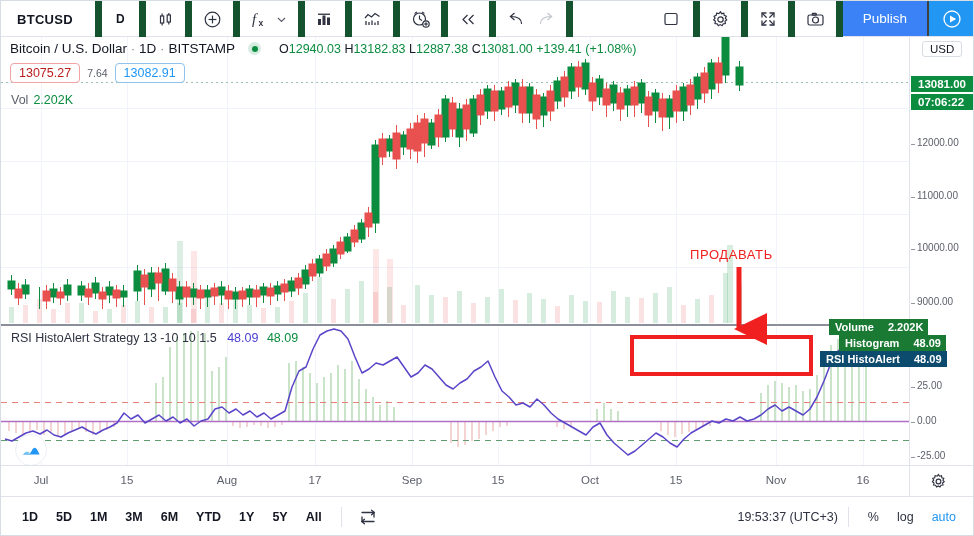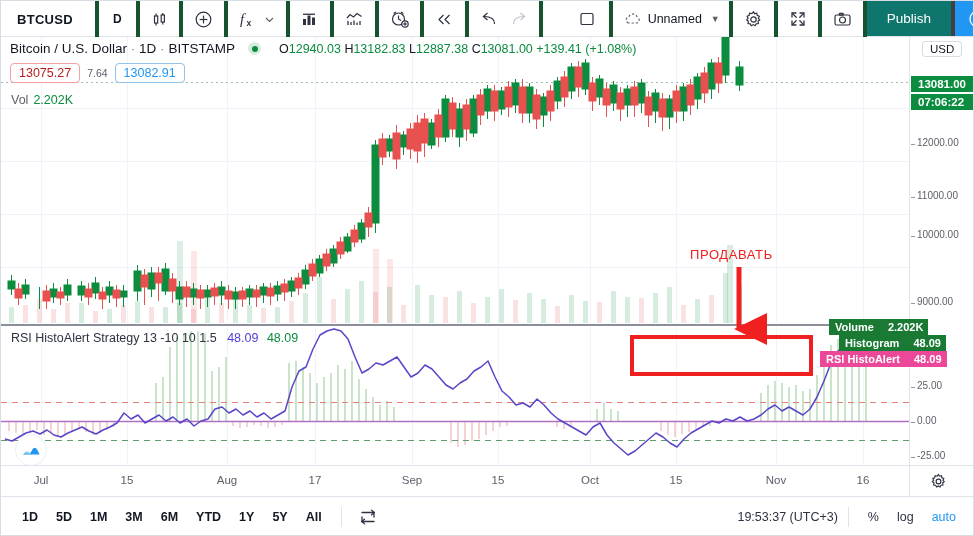--- a/index.html
+++ b/index.html
@@ -18,40 +18,40 @@
   }
 
   
   .topbar{
     position:absolute;left:0;top:0;width:974px;height:36px;
     background:#fff;border-bottom:1px solid #e0e3eb;
     display:flex;align-items:stretch;box-sizing:border-box;
   }
   .tb-cell{
     display:flex;align-items:center;justify-content:center;
-    padding:0 11px;border-right:4px solid #14532d;
+    padding:0 11px;border-right:7px solid #14532d;
     height:36px;box-sizing:border-box;cursor:pointer;
   }
   .tb-symbol{
     font-weight:bold;font-size:13px;letter-spacing:.3px;
     padding:0 22px 0 16px;color:#131722;
   }
   .tb-interval{font-size:12px;font-weight:bold;color:#131722;padding:0 14px;}
   .tb-icon{color:#2e3241;display:flex;align-items:center;}
   .tb-spacer{flex:1 1 auto;border-right:none;}
   .tb-layout{padding:0 13px;}
   .tb-unnamed{
     display:flex;align-items:center;gap:6px;font-size:12.5px;
     padding:0 9px 0 11px;color:#131722;
   }
   .tb-unnamed .chev{font-size:9px;color:#5d606b;margin-left:3px;}
   .tb-publish{
-    background:#0f766e;color:#fff;font-size:13.5px;
+    background:#3b82f6;color:#fff;font-size:13.5px;
     padding:0 20px;display:flex;align-items:center;
-    border-right:4px solid #404040;cursor:pointer;
+    border-right:2px solid #404040;cursor:pointer;
   }
   .tb-play{
     background:#2196f3;color:#fff;padding:0 12px;
     display:flex;align-items:center;border-right:none;cursor:pointer;
   }
 
   
   .chartwrap{position:absolute;left:0;top:36px;width:974px;height:459px;}
   .pane-main{position:absolute;left:0;top:0;width:908px;height:286px;overflow:hidden;}
   .pane-sub{position:absolute;left:0;top:290px;width:908px;height:138px;overflow:hidden;}
@@ -114,21 +114,21 @@
   .axis-badge.price{background:#0b8c3f;}
   .axis-badge.timer{background:#0b8c3f;}
 
   .ind-badge{
     position:absolute;display:flex;font-size:11px;font-weight:bold;color:#fff;
     height:16px;align-items:center;white-space:nowrap;
   }
   .ind-badge .nm{padding:0 5px 0 6px;}
   .ind-badge .vl{padding:0 5px 0 9px;}
   .ind-green{background:#1a7a33;}
-  .ind-blue{background:#ec4899;align-items:center;}
+  .ind-blue{background:#0c4a6e;align-items:center;}
 
   
   .time-axis{
     position:absolute;left:0;top:428px;width:974px;height:31px;
     border-top:1px solid #e0e3eb;box-sizing:border-box;background:#fff;
   }
   .time-tick{position:absolute;top:8px;font-size:11.5px;color:#5d606b;transform:translateX(-50%);}
   .time-axis-sep{position:absolute;left:908px;top:0;width:1px;height:31px;background:#e0e3eb;}
   .gear-ta{position:absolute;left:929px;top:7px;color:#2e3241;}
 
@@ -253,27 +253,20 @@
     </div>
 
     <div class="tb-cell tb-spacer"></div>
 
     <div class="tb-cell tb-layout">
       <svg width="18" height="18" viewBox="0 0 18 18" fill="none" stroke="#2e3241" stroke-width="1.2">
         <rect x="3" y="3.5" width="12" height="11" rx="1.6"></rect>
       </svg>
     </div>
 
-    <div class="tb-cell tb-unnamed">
-      <svg width="18" height="14" viewBox="0 0 18 14" fill="none" stroke="#5d606b" stroke-width="1.2" stroke-dasharray="2.2 2">
-        <path d="M4.5 11 A3.3 3.3 0 0 1 5 4.6 A4.4 4.4 0 0 1 13.2 5.3 A3 3 0 0 1 13 11 Z"></path>
-      </svg>
-      <span>Unnamed</span>
-      <span class="chev">▼</span>
-    </div>
 
     <div class="tb-cell tb-icon">
       <svg width="19" height="19" viewBox="0 0 19 19" fill="none" stroke="#2e3241" stroke-width="1.2">
         <circle cx="9.5" cy="9.5" r="2.7"></circle>
         <path d="M9.5 1.8 l1.1 1.9 2.2-.5 .4 2.2 2.1 .8 -1 2 1.4 1.7 -1.7 1.4 .4 2.2 -2.2 .3 -1.1 1.9 -1.9-1.1 -1.9 1.1 -1.1-1.9 -2.2-.3 .4-2.2 -1.7-1.4 1.4-1.7 -1-2 2.1-.8 .4-2.2 2.2 .5 Z"></path>
       </svg>
     </div>
 
     <div class="tb-cell tb-icon">
       <svg width="18" height="18" viewBox="0 0 18 18" fill="none" stroke="#2e3241" stroke-width="1.3" stroke-linecap="round">
@@ -786,21 +779,21 @@
     </svg>
     <div class="anno-text" style="left:689px;top:210px;">ПРОДАВАТЬ</div>
 
     <div class="price-axis">
       <div class="axis-unit">USD</div>
       <div class="axis-badge price" style="top:39px;">13081.00</div>
       <div class="axis-badge timer" style="top:57px;">07:06:22</div>
 
       <div class="axis-tick" style="top:100px;">12000.00</div>
       <div class="axis-tick" style="top:153px;">11000.00</div>
-      <div class="axis-tick" style="top:192px;">10000.00</div>
+      <div class="axis-tick" style="top:205px;">10000.00</div>
       <div class="axis-tick" style="top:259px;">9000.00</div>
 
       <div class="axis-tick" style="top:343px;">25.00</div>
       <div class="axis-tick" style="top:378px;">0.00</div>
       <div class="axis-tick" style="top:413px;">-25.00</div>
     </div>
 
     <div class="ind-badge ind-green" style="left:828px;top:282px;">
       <span class="nm">Volume</span>
       <span class="vl">2.202K</span>

